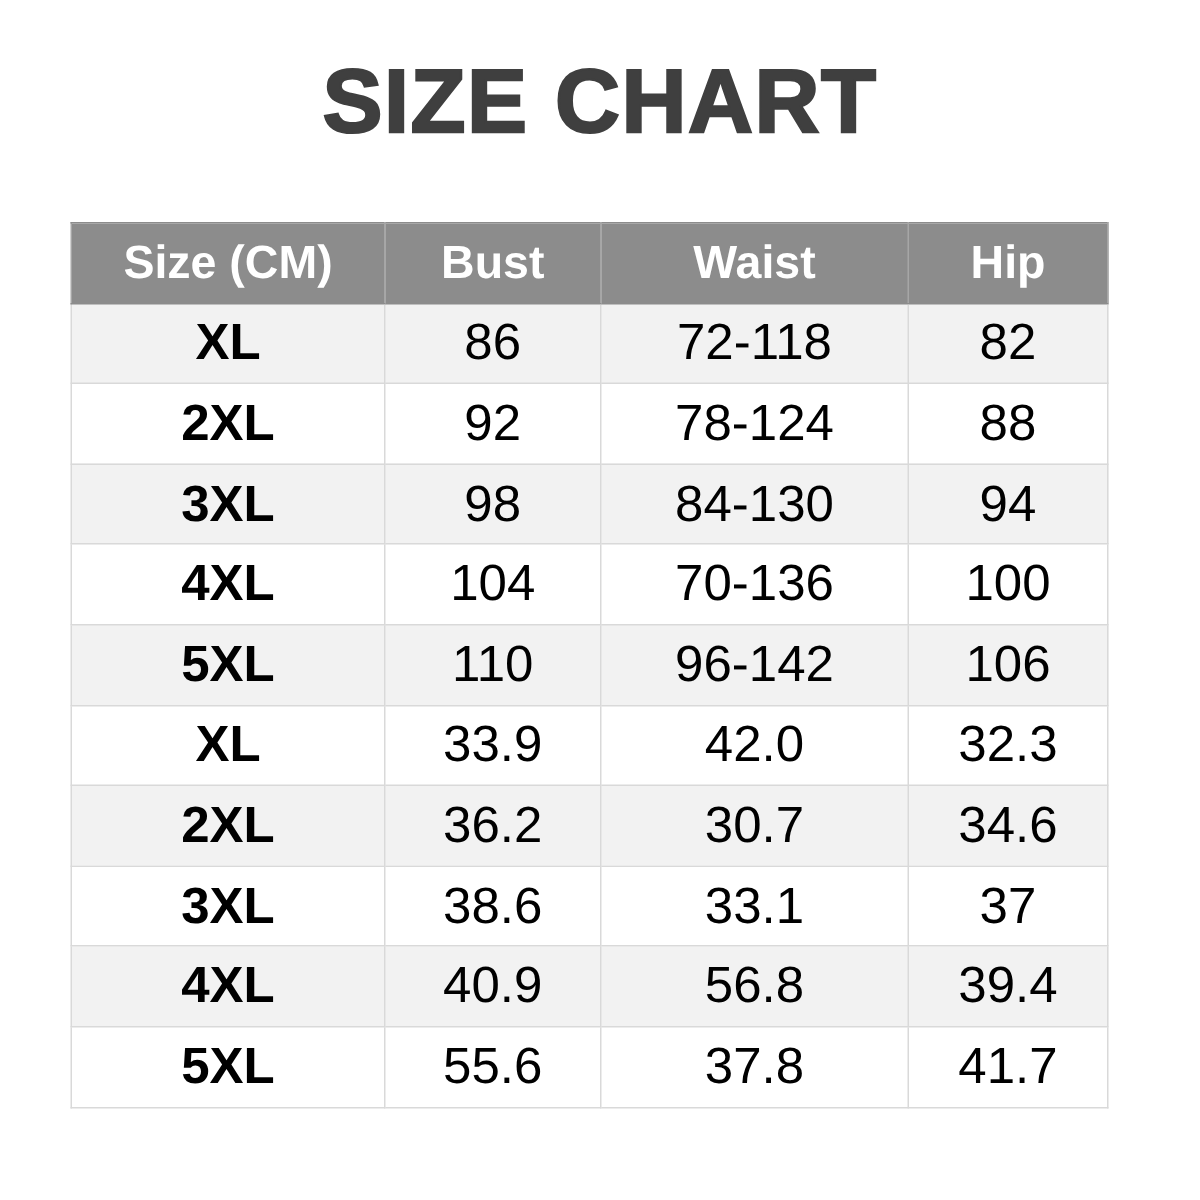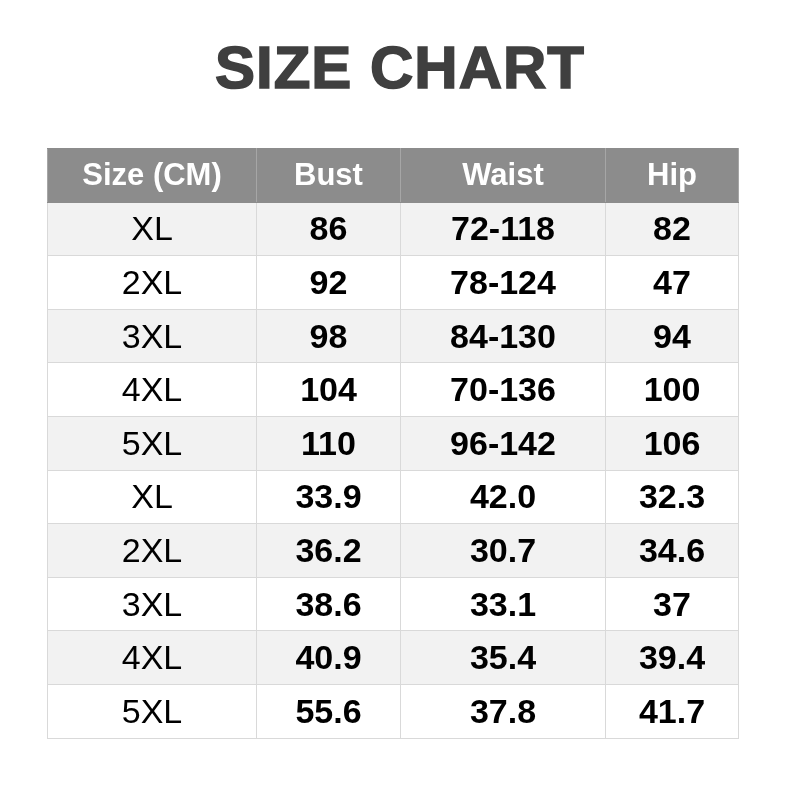--- a/index.html
+++ b/index.html
@@ -62,23 +62,23 @@
     font-size: 31px;
     font-weight: bold;
     border-color: var(--header-border-color);
     border-top-color: var(--header-bg);
     border-bottom-color: var(--header-bg);
   }
   td {
     font-size: 34px;
     color: var(--text-color);
     background: var(--row-bg);
-    font-weight: bold;
+    font-weight: normal;
   }
-  td.size-cell { font-weight: normal; }
+  td.size-cell { font-weight: bold; }
   tr.shaded td { background: var(--row-alt-bg); }
 </style>
 </head>
 <body>
 
 <h1 class="page-title">SIZE CHART</h1>
 
 <table class="size-table">
   <colgroup>
     <col class="c-size">
@@ -98,21 +98,21 @@
   <tr class="shaded">
     <td class="size-cell">XL</td>
     <td>86</td>
     <td>72-118</td>
     <td>82</td>
   </tr>
   <tr>
     <td class="size-cell">2XL</td>
     <td>92</td>
     <td>78-124</td>
-    <td>47</td>
+    <td>88</td>
   </tr>
   <tr class="shaded">
     <td class="size-cell">3XL</td>
     <td>98</td>
     <td>84-130</td>
     <td>94</td>
   </tr>
   <tr>
     <td class="size-cell">4XL</td>
     <td>104</td>
@@ -141,21 +141,21 @@
   </tr>
   <tr>
     <td class="size-cell">3XL</td>
     <td>38.6</td>
     <td>33.1</td>
     <td>37</td>
   </tr>
   <tr class="shaded">
     <td class="size-cell">4XL</td>
     <td>40.9</td>
-    <td>35.4</td>
+    <td>56.8</td>
     <td>39.4</td>
   </tr>
   <tr>
     <td class="size-cell">5XL</td>
     <td>55.6</td>
     <td>37.8</td>
     <td>41.7</td>
   </tr>
 </tbody>
   </table>

